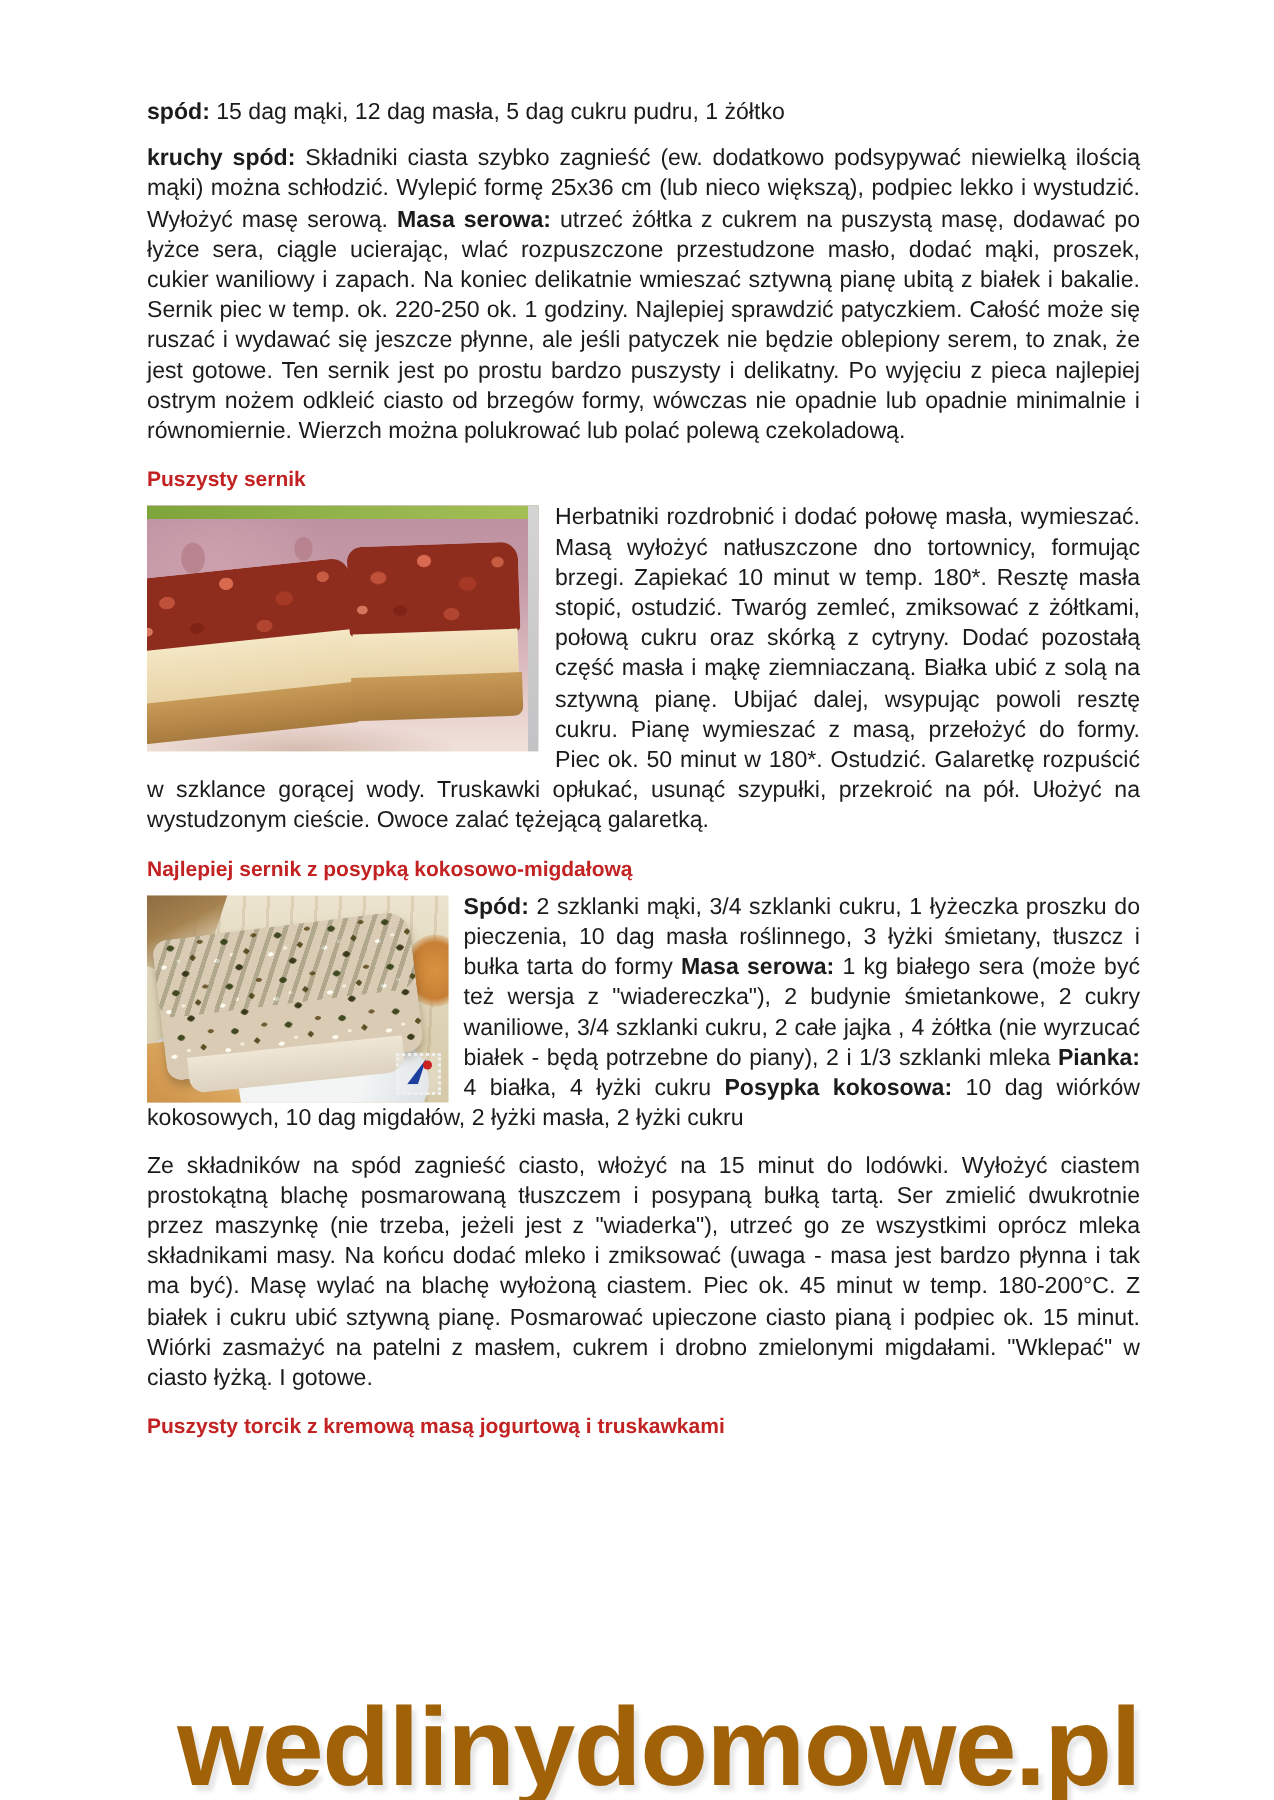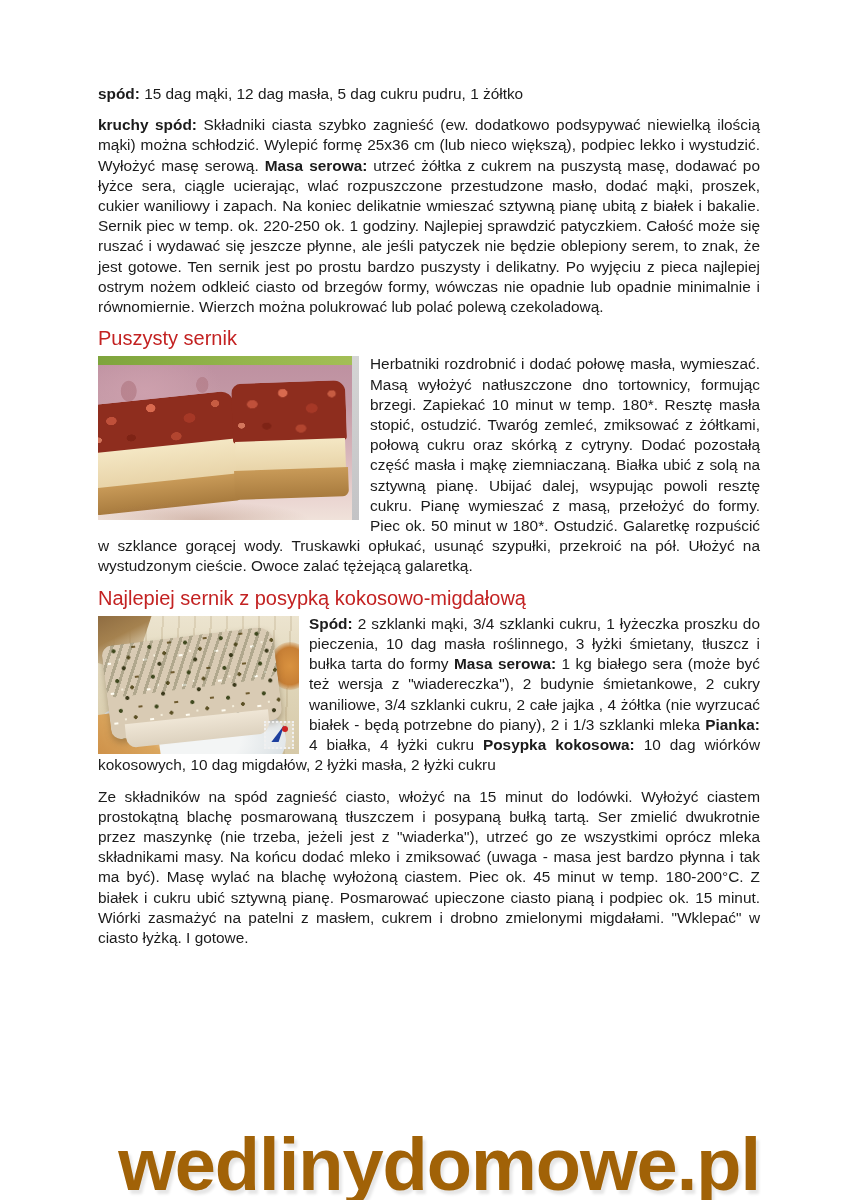--- a/index.html
+++ b/index.html
@@ -7,29 +7,29 @@
     width:849px; height:1200px;
     background:#ffffff;
     font-family:"Liberation Sans", sans-serif;
     color:#1b1b1b;
     position:relative;
     overflow:hidden;
   }
   .page {
     position:relative;
     z-index:1;
-    padding:84px 89px 0 98px;
+    padding:65px 89px 0 98px;
     font-size:15.4px;
     line-height:20.2px;
   }
   p { margin:0 0 11px 0; text-align:justify; }
   .rtitle {
     margin:0 0 6px 0;
-    font-weight:normal;
-    font-size:20px;
+    font-weight:bold;
+    font-size:14px;
     color:#c32222;
     text-align:left;
   }
   b { font-weight:bold; }
   .clear { clear:both; }
 
   
   .photo1 {
     position:relative; float:left;
     width:261px; height:164px;
@@ -170,16 +170,17 @@
       <div class="photo2-plate"></div>
       <div class="photo2-cbl"></div>
       <div class="photo2-cake"></div>
       <div class="photo2-logo"></div>
     </div>
     <p><b>Spód:</b> 2 szklanki mąki, 3/4 szklanki cukru, 1 łyżeczka proszku do pieczenia, 10 dag masła roślinnego, 3 łyżki śmietany, tłuszcz i bułka tarta do formy <b>Masa serowa:</b> 1 kg białego sera (może być też wersja z "wiadereczka"), 2 budynie śmietankowe, 2 cukry waniliowe, 3/4 szklanki cukru, 2 całe jajka , 4 żółtka (nie wyrzucać białek - będą potrzebne do piany), 2 i 1/3 szklanki mleka <b>Pianka:</b> 4 białka, 4 łyżki cukru <b>Posypka kokosowa:</b> 10 dag wiórków kokosowych, 10 dag migdałów, 2 łyżki masła, 2 łyżki cukru</p>
     <p>Ze składników na spód zagnieść ciasto, włożyć na 15 minut do lodówki. Wyłożyć ciastem prostokątną blachę posmarowaną tłuszczem i posypaną bułką tartą. Ser zmielić dwukrotnie przez maszynkę (nie trzeba, jeżeli jest z "wiaderka"), utrzeć go ze wszystkimi oprócz mleka składnikami masy. Na końcu dodać mleko i zmiksować (uwaga - masa jest bardzo płynna i tak ma być). Masę wylać na blachę wyłożoną ciastem. Piec ok. 45 minut w temp. 180-200°C. Z białek i cukru ubić sztywną pianę. Posmarować upieczone ciasto pianą i podpiec ok. 15 minut. Wiórki zasmażyć na patelni z masłem, cukrem i drobno zmielonymi migdałami. "Wklepać" w ciasto łyżką. I gotowe.</p>
     <div class="clear"></div>
   </div>
 
+  <div class="rtitle">Puszysty torcik z kremową masą jogurtową i truskawkami</div>
 
 </div>
 
 <div class="watermark">wedlinydomowe.pl</div>
 
 </body></html>

